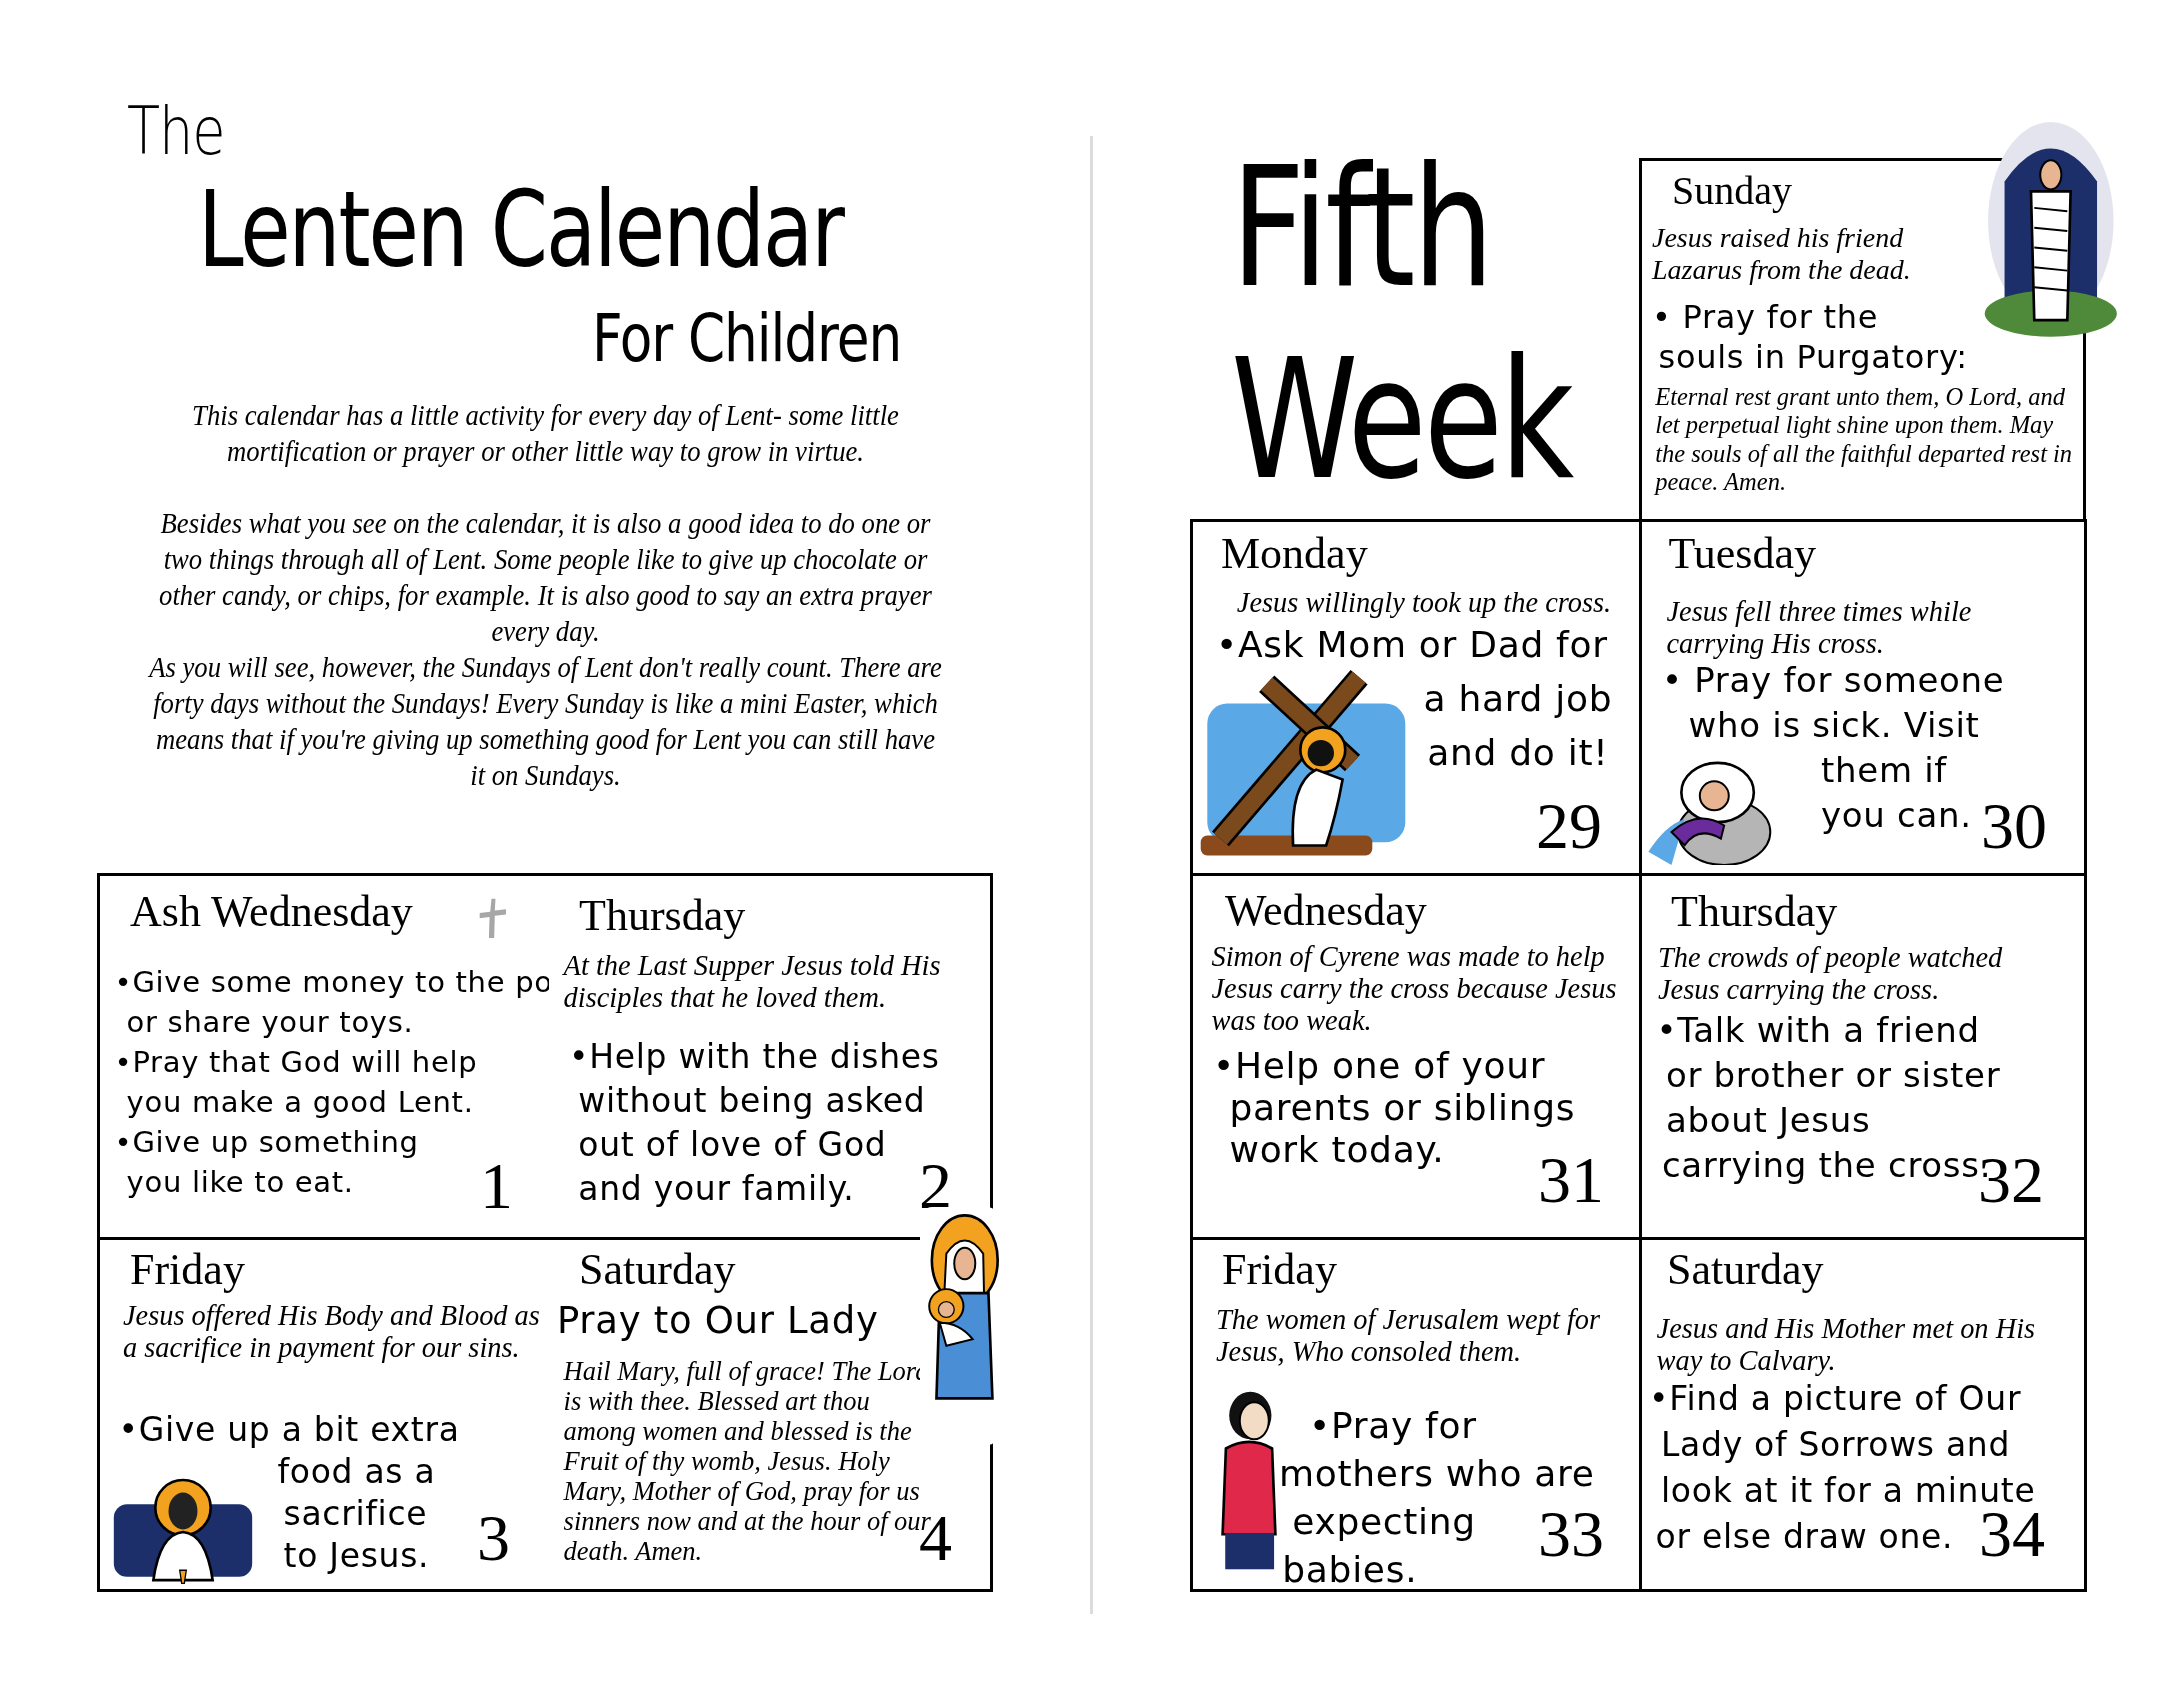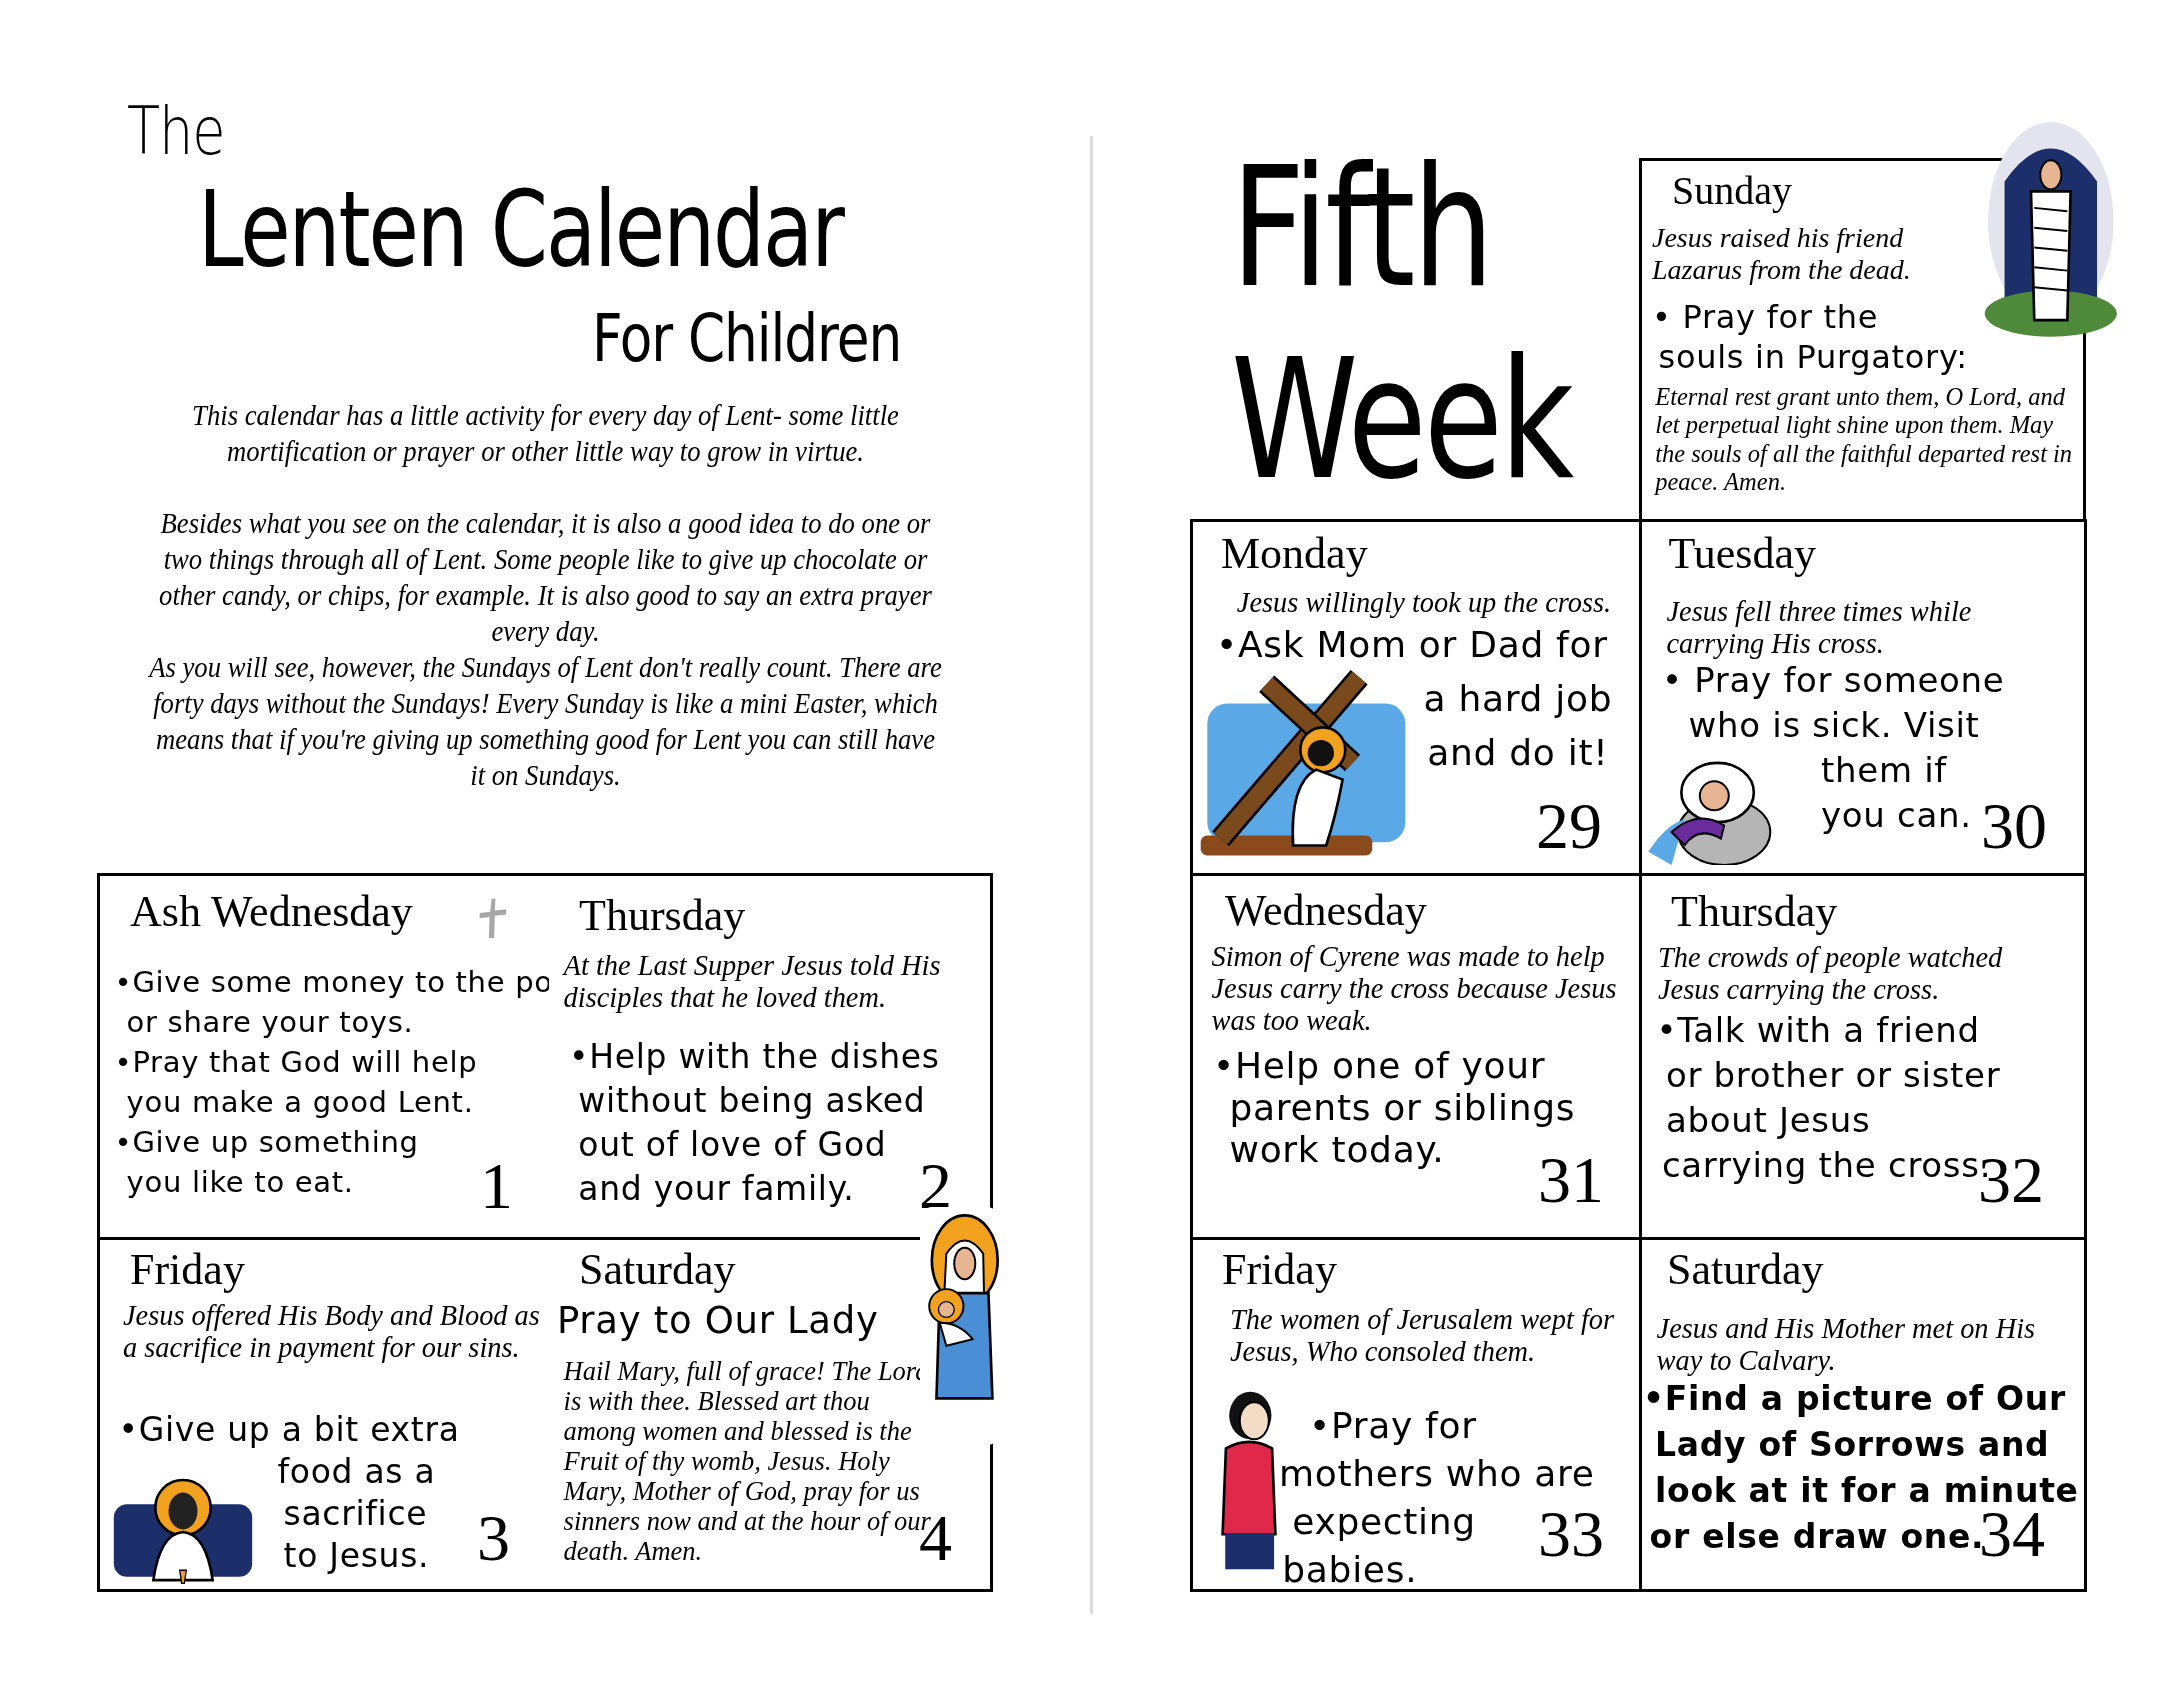--- a/index.html
+++ b/index.html
@@ -202,42 +202,42 @@
     <span class="line">•Talk with a friend</span>
     <span class="line" style="padding-left:9.3px;">or brother or sister</span>
     <span class="line" style="padding-left:9.3px;">about Jesus</span>
     <span class="line" style="padding-left:5.3px;">carrying the cross.</span>
   </div>
   <div class="num" style="left:336px;top:271px;">32</div>
 </div>
 
 <div class="cell" style="left:1190px;top:1237px;width:452px;height:355px;">
   <div class="day" style="left:29px;top:6.6px;">Friday</div>
-  <div class="desc" style="left:37px;top:64px;width:423px;">The women of Jerusalem wept for Jesus, Who consoled them.</div>
+  <div class="desc" style="left:23px;top:64px;width:423px;">The women of Jerusalem wept for Jesus, Who consoled them.</div>
   <div class="art" style="left:23px;top:149px;width:66px;height:185px;">
     <svg width="66" height="185" viewBox="0 0 100 280">
       <ellipse cx="52" cy="40" rx="32" ry="36" fill="#111"></ellipse>
       <ellipse cx="58" cy="48" rx="22" ry="28" fill="#f3dcc5" stroke="#000" stroke-width="3"></ellipse>
       <path d="M15 90 Q50 70 85 90 L90 220 L10 220 Z" fill="#e0284a" stroke="#000" stroke-width="4"></path>
       <rect x="14" y="218" width="74" height="55" fill="#1d2f6b"></rect>
     </svg>
   </div>
   <div class="hand" style="left:86px;top:162px;font-size:36px;line-height:48px;">
     <span class="line" style="padding-left:30px;">•Pray for</span>
     <span class="line">mothers who are</span>
     <span class="line" style="padding-left:13.2px;">expecting</span>
     <span class="line" style="padding-left:3.3px;">babies.</span>
   </div>
   <div class="num" style="left:345px;top:261px;">33</div>
 </div>
 
 <div class="cell" style="left:1639px;top:1237px;width:448px;height:355px;">
   <div class="day" style="left:25px;top:6.6px;">Saturday</div>
   <div class="desc" style="left:14.6px;top:73px;width:397px;">Jesus and His Mother met on His way to Calvary.</div>
-  <div class="hand" style="left:1px;top:136px;font-size:33px;line-height:46px;font-weight:bold;">
+  <div class="hand" style="left:7px;top:136px;font-size:33px;line-height:46px;">
     <span class="line">•Find a picture of Our</span>
     <span class="line" style="padding-left:12px;">Lady of Sorrows and</span>
     <span class="line" style="padding-left:12px;">look at it for a minute</span>
     <span class="line" style="padding-left:6.6px;">or else draw one.</span>
   </div>
   <div class="num" style="left:337px;top:261px;">34</div>
 </div>
 
 
 </body></html>

